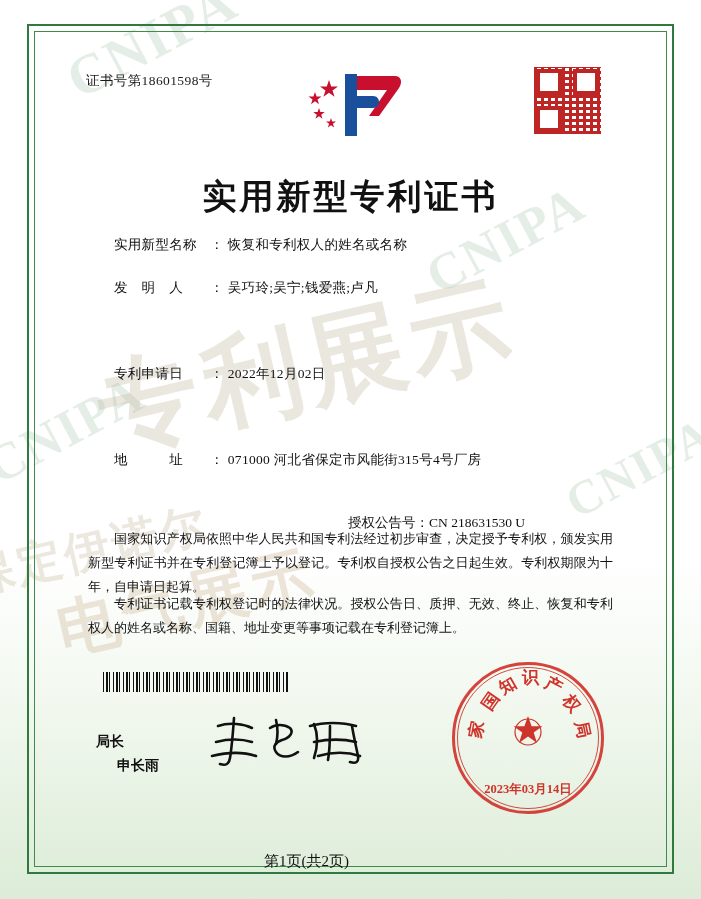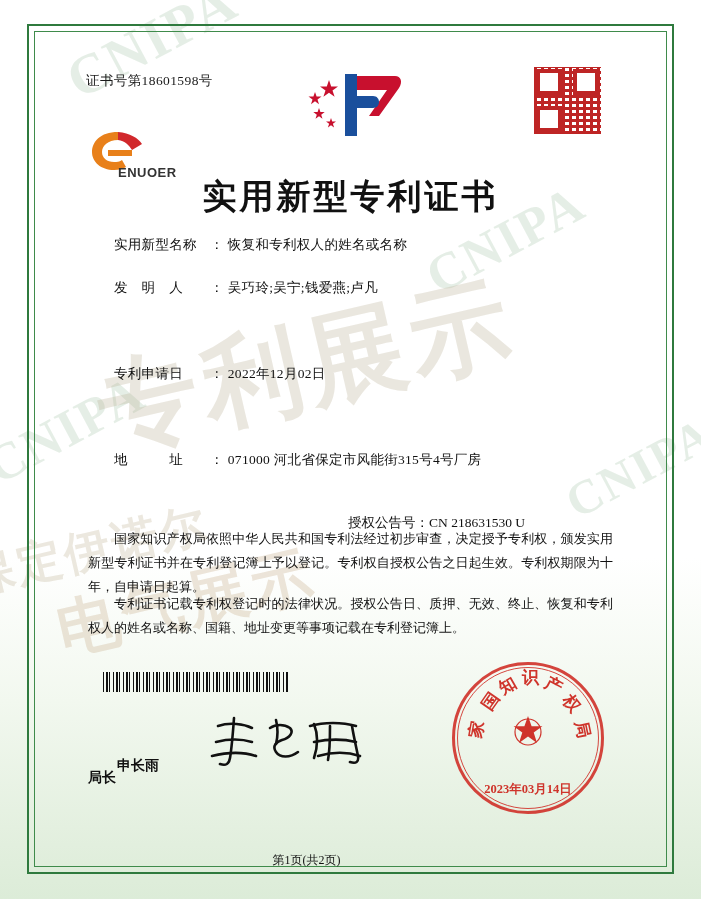--- a/index.html
+++ b/index.html
@@ -279,25 +279,24 @@
   }
   .seal-star {
     position: absolute;
     left: 508px; top: 712px;
     width: 40px; height: 40px;
   }
 
   
   .director-label {
     position: absolute;
-    left: 88px; top: 733px;
+    left: 96px; top: 733px;
     font-size: 14px;
     font-weight: bold;
     color: #111;
-    margin-top: 36px;
   }
   .director-name {
     position: absolute;
     left: 96px; top: 757px;
     font-size: 14px;
     font-weight: bold;
     color: #111;
     margin-left: 21px;
   }
   .signature {
@@ -305,21 +304,21 @@
     left: 206px; top: 712px;
     width: 175px; height: 60px;
   }
 
   
   .footer {
     position: absolute;
     left: 0; top: 852px;
     width: 613px;
     text-align: center;
-    font-size: 12px;
+    font-size: 15px;
     color: #111;
   }
 </style>
 </head>
 <body>
 
 <div class="page">
 
   <div class="wm wm-cnipa-1">CNIPA</div>
   <div class="wm wm-cnipa-2">CNIPA</div>
@@ -347,28 +346,20 @@
       <path d="M52 6 L100 6 C106 6 108 12 104 18 L84 46 L74 46 L92 20 L52 20 Z" fill="#c8102e"></path>
       <path d="M50 4 L62 4 L62 66 L50 66 Z" fill="#1a4f9c"></path>
       <path d="M62 26 L78 26 C86 26 86 38 78 38 L62 38 Z" fill="#1a4f9c"></path>
       <polygon fill="#c8102e" points="34,10 36.2,16.4 43,16.4 37.5,20.4 39.6,26.8 34,22.8 28.4,26.8 30.5,20.4 25,16.4 31.8,16.4"></polygon>
       <polygon fill="#c8102e" points="20,22 21.6,26.6 26.5,26.6 22.5,29.5 24,34.2 20,31.3 16,34.2 17.5,29.5 13.5,26.6 18.4,26.6"></polygon>
       <polygon fill="#c8102e" points="24,38 25.4,42.1 29.7,42.1 26.2,44.7 27.5,48.8 24,46.2 20.5,48.8 21.8,44.7 18.3,42.1 22.6,42.1"></polygon>
       <polygon fill="#c8102e" points="36,48 37.2,51.6 41,51.6 37.9,53.8 39.1,57.4 36,55.2 32.9,57.4 34.1,53.8 31,51.6 34.8,51.6"></polygon>
     </svg>
   </div>
 
-  <div class="logo">
-    <svg viewBox="0 0 108 50" width="108" height="50">
-      <path d="M30 4 C12 4 4 14 4 24 C4 34 13 42 26 42 C31 42 35 41 38 39 L34 32 C31 34 29 34 26 34 C19 34 14 30 14 24 C14 18 20 12 30 12 Z" fill="#e8801a"></path>
-      <path d="M30 4 C42 5 50 10 54 16 L44 22 C41 17 37 13 30 12 Z" fill="#d1282c"></path>
-      <path d="M20 22 L44 22 L44 28 L20 28 Z" fill="#e8801a"></path>
-      <text x="30" y="49" font-family="Liberation Sans, sans-serif" font-size="13" font-weight="bold" fill="#333" letter-spacing="0.5">ENUOER</text>
-    </svg>
-  </div>
 
   <div class="main-title">实用新型专利证书</div>
 
   <div class="field f1">
     <span class="lbl">实用新型名称</span><span class="sep">：</span><span class="val">恢复和专利权人的姓名或名称</span>
   </div>
   <div class="field f2">
     <span class="lbl">发　明　人</span><span class="sep">：</span><span class="val">吴巧玲;吴宁;钱爱燕;卢凡</span>
   </div>
   <div class="field f4">

